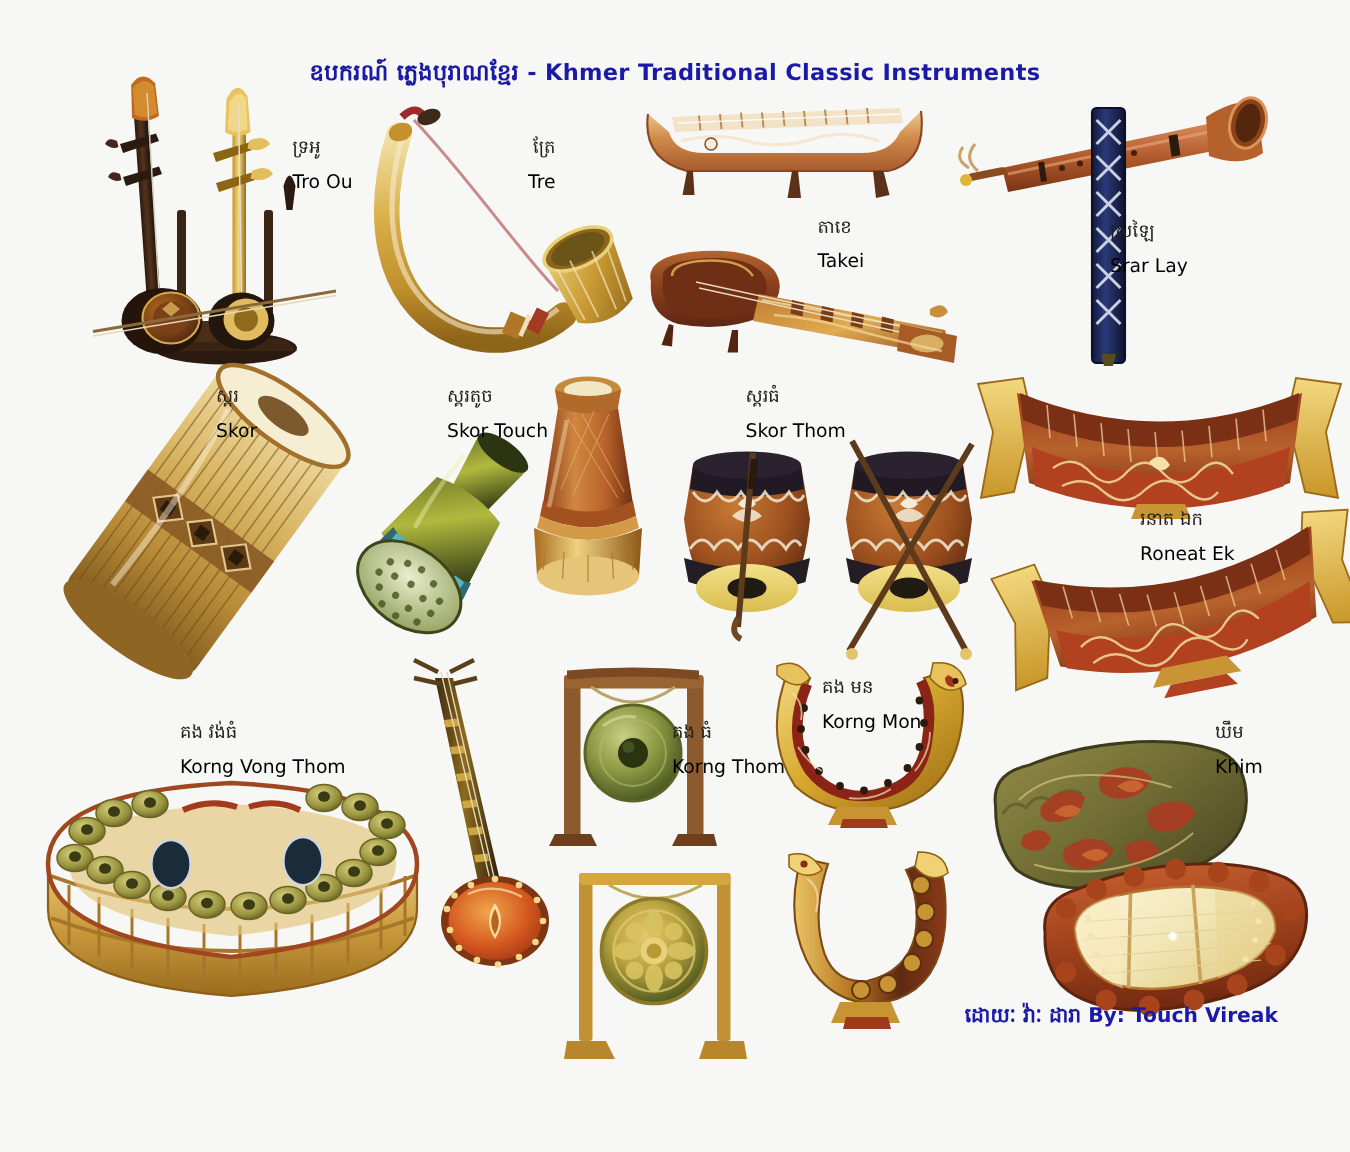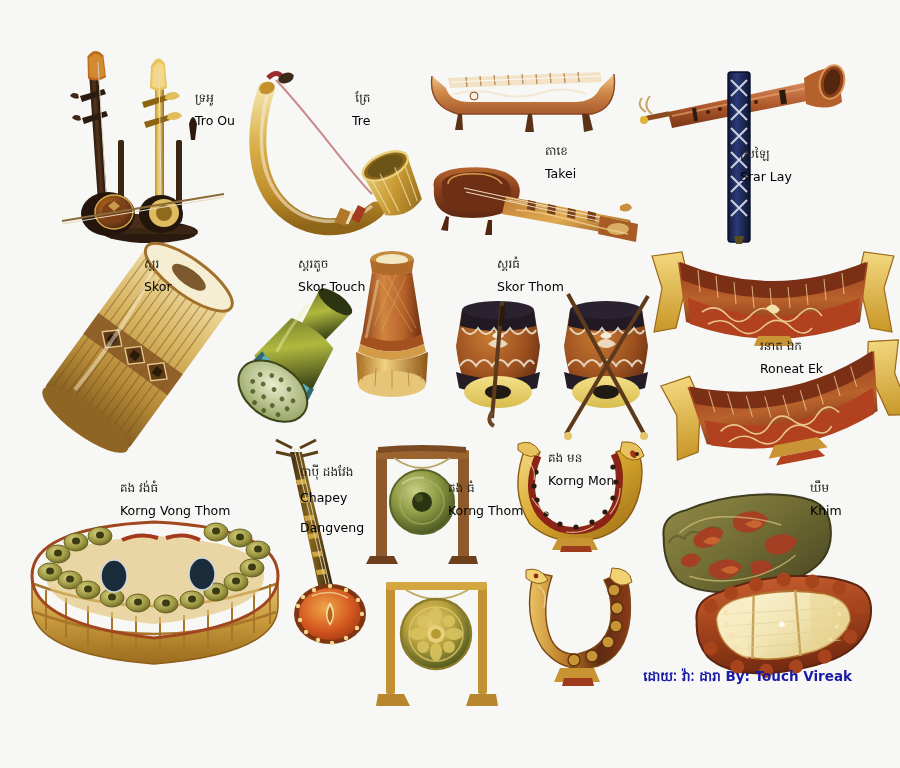--- a/index.html
+++ b/index.html
@@ -33,20 +33,23 @@
   }
   .lbl.two .en{line-height:1.9;}
   .art{position:absolute;}
   svg{display:block;overflow:visible;}
 </style>
 </head>
 <body>
 
 <div class="stage">
 
+  <div class="title">
+    <span class="kh">ឧបករណ៍ ភ្លេងបុរាណខ្មែរ</span><span> - </span><span>Khmer Traditional Classic Instruments</span>
+  </div>
 
   <div class="art" style="left:58px;top:44px;">
     <svg width="170" height="206" viewBox="0 0 170 206">
       <defs>
         <linearGradient id="neckA" x1="0" y1="0" x2="1" y2="0">
           <stop offset="0" stop-color="#2a1a10"></stop>
             <stop offset=".45" stop-color="#55331c"></stop>
             <stop offset="1" stop-color="#1c120a"></stop>
         </linearGradient>
         <linearGradient id="neckB" x1="0" y1="0" x2="1" y2="0">
@@ -733,25 +736,20 @@
           <circle cx="58" cy="146" r="2.2"></circle>
           <circle cx="42" cy="150" r="2.2"></circle>
         <circle cx="31" cy="157" r="2.2"></circle>
       </g>
 
       <path d="M58 162 q8 12 0 24 q-8 -12 0 -24 Z" fill="#f5dc9a"></path>
       <path d="M58 166 q5 9 0 17 q-5 -8 0 -17 Z" fill="#b5641f"></path>
       <path d="M40 156 q18 -8 36 2" stroke="#f7e6b4" stroke-width="1.6" fill="none" opacity=".7"></path>
     </svg>
   </div>
-  <div class="lbl two" style="left:300px;top:466px;">
-    <span class="kh">ចាប៉ី ដងវែង</span>
-    <span class="en">Chapey</span>
-    <span class="en">Dangveng</span>
-  </div>
 
   <div class="art" style="left:368px;top:444px;">
     <svg width="110" height="130" viewBox="0 0 110 130">
       <defs>
         <radialGradient id="gongBig" cx=".4" cy=".33" r=".8">
           <stop offset="0" stop-color="#c9cf84"></stop>
             <stop offset=".45" stop-color="#8d9943"></stop>
             <stop offset=".85" stop-color="#4c5a22"></stop>
             <stop offset="1" stop-color="#2e3a13"></stop>
         </radialGradient>

